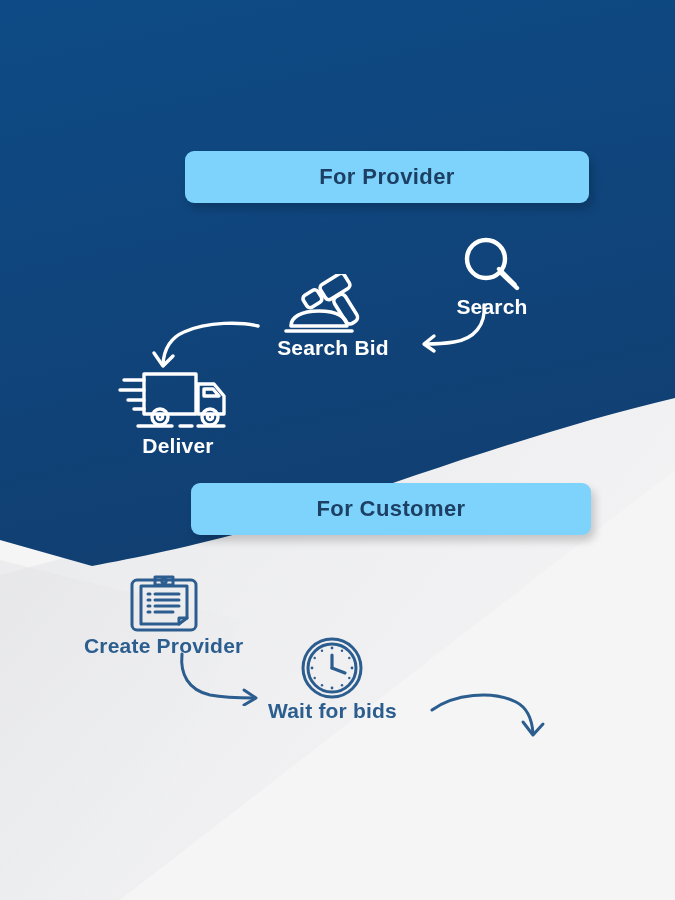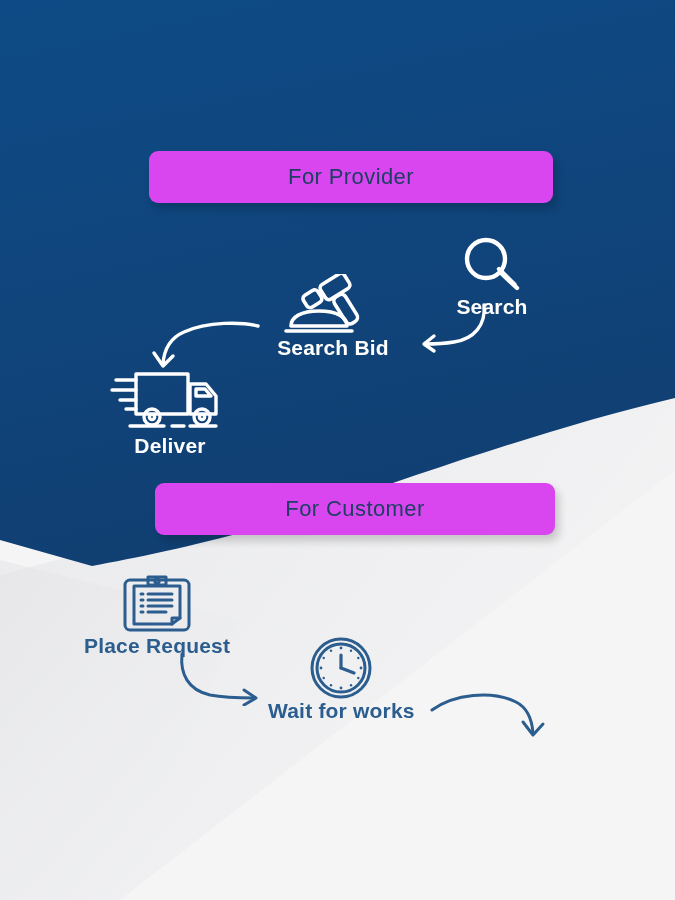--- a/index.html
+++ b/index.html
@@ -36,31 +36,32 @@
     font-weight: bold;
     letter-spacing: 0.5px;
     z-index: 6;
   }
 
   
   .pill {
     position: absolute;
     height: 52px;
     border-radius: 9px;
-    background: #d946ef;
+    background: #7dd3fc;
     color: #1d3f63;
     font-size: 22px;
-    font-weight: normal;
+    font-weight: bold;
     display: flex;
     align-items: center;
     justify-content: center;
     letter-spacing: 0.4px;
     box-shadow: 4px 6px 9px rgba(0,0,0,0.18);
     z-index: 7;
     cursor: pointer;
+    margin-left: 36px;
   }
   #btn-provider { left: 149px; top: 151px; width: 404px; }
   #btn-customer { left: 155px; top: 483px; width: 400px; }
 
   
   .step {
     position: absolute;
     display: flex;
     flex-direction: column;
     align-items: center;
@@ -73,21 +74,21 @@
     font-weight: bold;
     letter-spacing: 0.2px;
     white-space: nowrap;
   }
   .step.on-navy .caption { color: #ffffff; }
   .step.on-light .caption { color: #2c5d8f; }
 
   
   #step-search      { left: 455px; top: 233px; }
   #step-place-bid   { left: 277px; top: 274px; }
-  #step-deliver     { left: 110px; top: 362px; }
+  #step-deliver     { left: 118px; top: 362px; }
   
   #step-create-req  { left: 84px;  top: 574px; }
   #step-wait-bids   { left: 268px; top: 637px; }
   #step-hire        { left: 483px; top: 718px; }
 
   .arrow {
     position: absolute;
     z-index: 5;
     line-height: 0;
   }
@@ -233,21 +234,21 @@
             <path d="M34 20 L58 20"></path>
           <path d="M27 26 L29 26"></path>
             <path d="M34 26 L58 26"></path>
           <path d="M27 32 L29 32"></path>
             <path d="M34 32 L58 32"></path>
           <path d="M27 38 L29 38"></path>
             <path d="M34 38 L52 38"></path>
         </g>
       </svg>
     </span>
-    <span class="caption">Place Request</span>
+    <span class="caption">Create Provider</span>
   </div>
 
   <div id="step-wait-bids" class="step on-light">
     <span class="glyph">
       <svg width="82" height="62" viewBox="0 0 82 62" xmlns="http://www.w3.org/2000/svg">
         <g fill="none" stroke="#2c5d8f" stroke-width="3" stroke-linecap="round">
           <circle cx="41" cy="31" r="29"></circle>
           <circle cx="41" cy="31" r="24"></circle>
 
           <circle cx="41" cy="11" r="1.4" fill="#2c5d8f" stroke="none"></circle>
@@ -261,21 +262,21 @@
           <circle cx="23.7" cy="41" r="1.2" fill="#2c5d8f" stroke="none"></circle>
           <circle cx="21" cy="31" r="1.4" fill="#2c5d8f" stroke="none"></circle>
           <circle cx="23.7" cy="21" r="1.2" fill="#2c5d8f" stroke="none"></circle>
           <circle cx="31" cy="13.7" r="1.2" fill="#2c5d8f" stroke="none"></circle>
 
           <path d="M41 31 L41 18" stroke-width="3.2"></path>
           <path d="M41 31 L54 36" stroke-width="3.2"></path>
         </g>
       </svg>
     </span>
-    <span class="caption">Wait for works</span>
+    <span class="caption">Wait for bids</span>
   </div>
 
 
   <div id="arrow-req-wait" class="arrow">
     <svg width="90" height="54" viewBox="0 0 90 54" xmlns="http://www.w3.org/2000/svg">
       <g fill="none" stroke="#2c5d8f" stroke-width="3" stroke-linecap="round" stroke-linejoin="round">
         <path d="M4 2 C2 22 10 38 32 43 C48 46 62 46 76 46"></path>
         <path d="M66 38 L78 46 L66 53"></path>
       </g>
     </svg>

